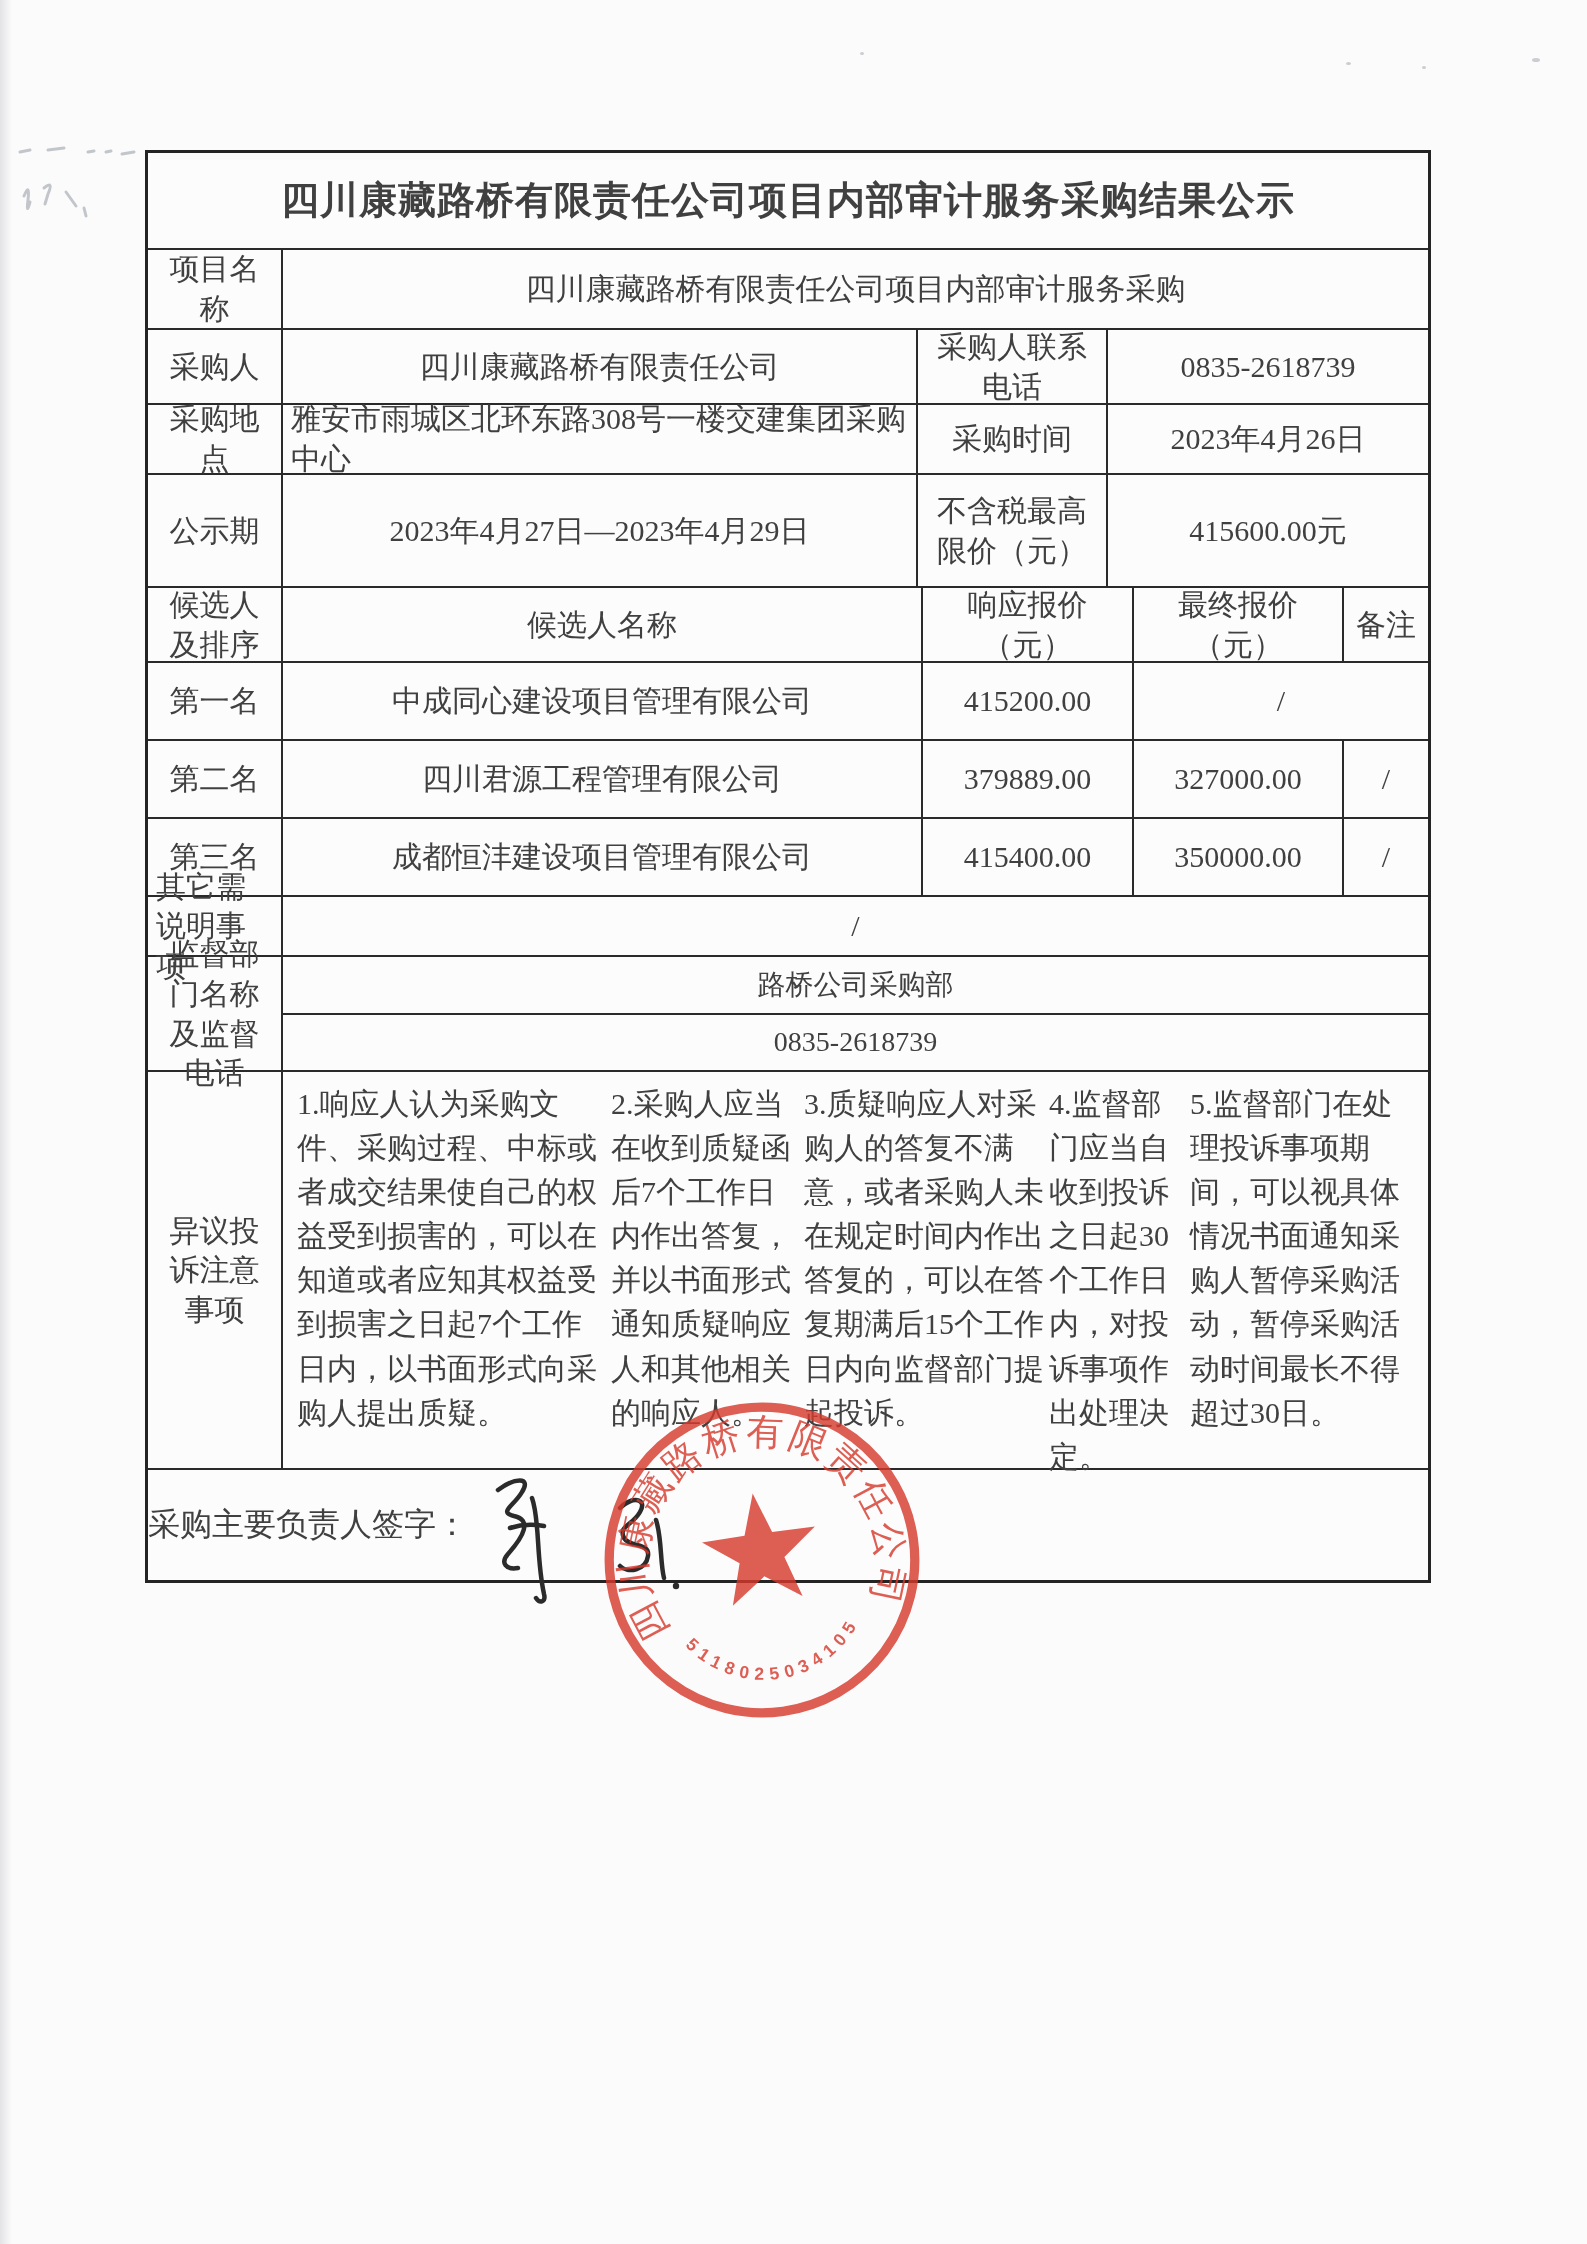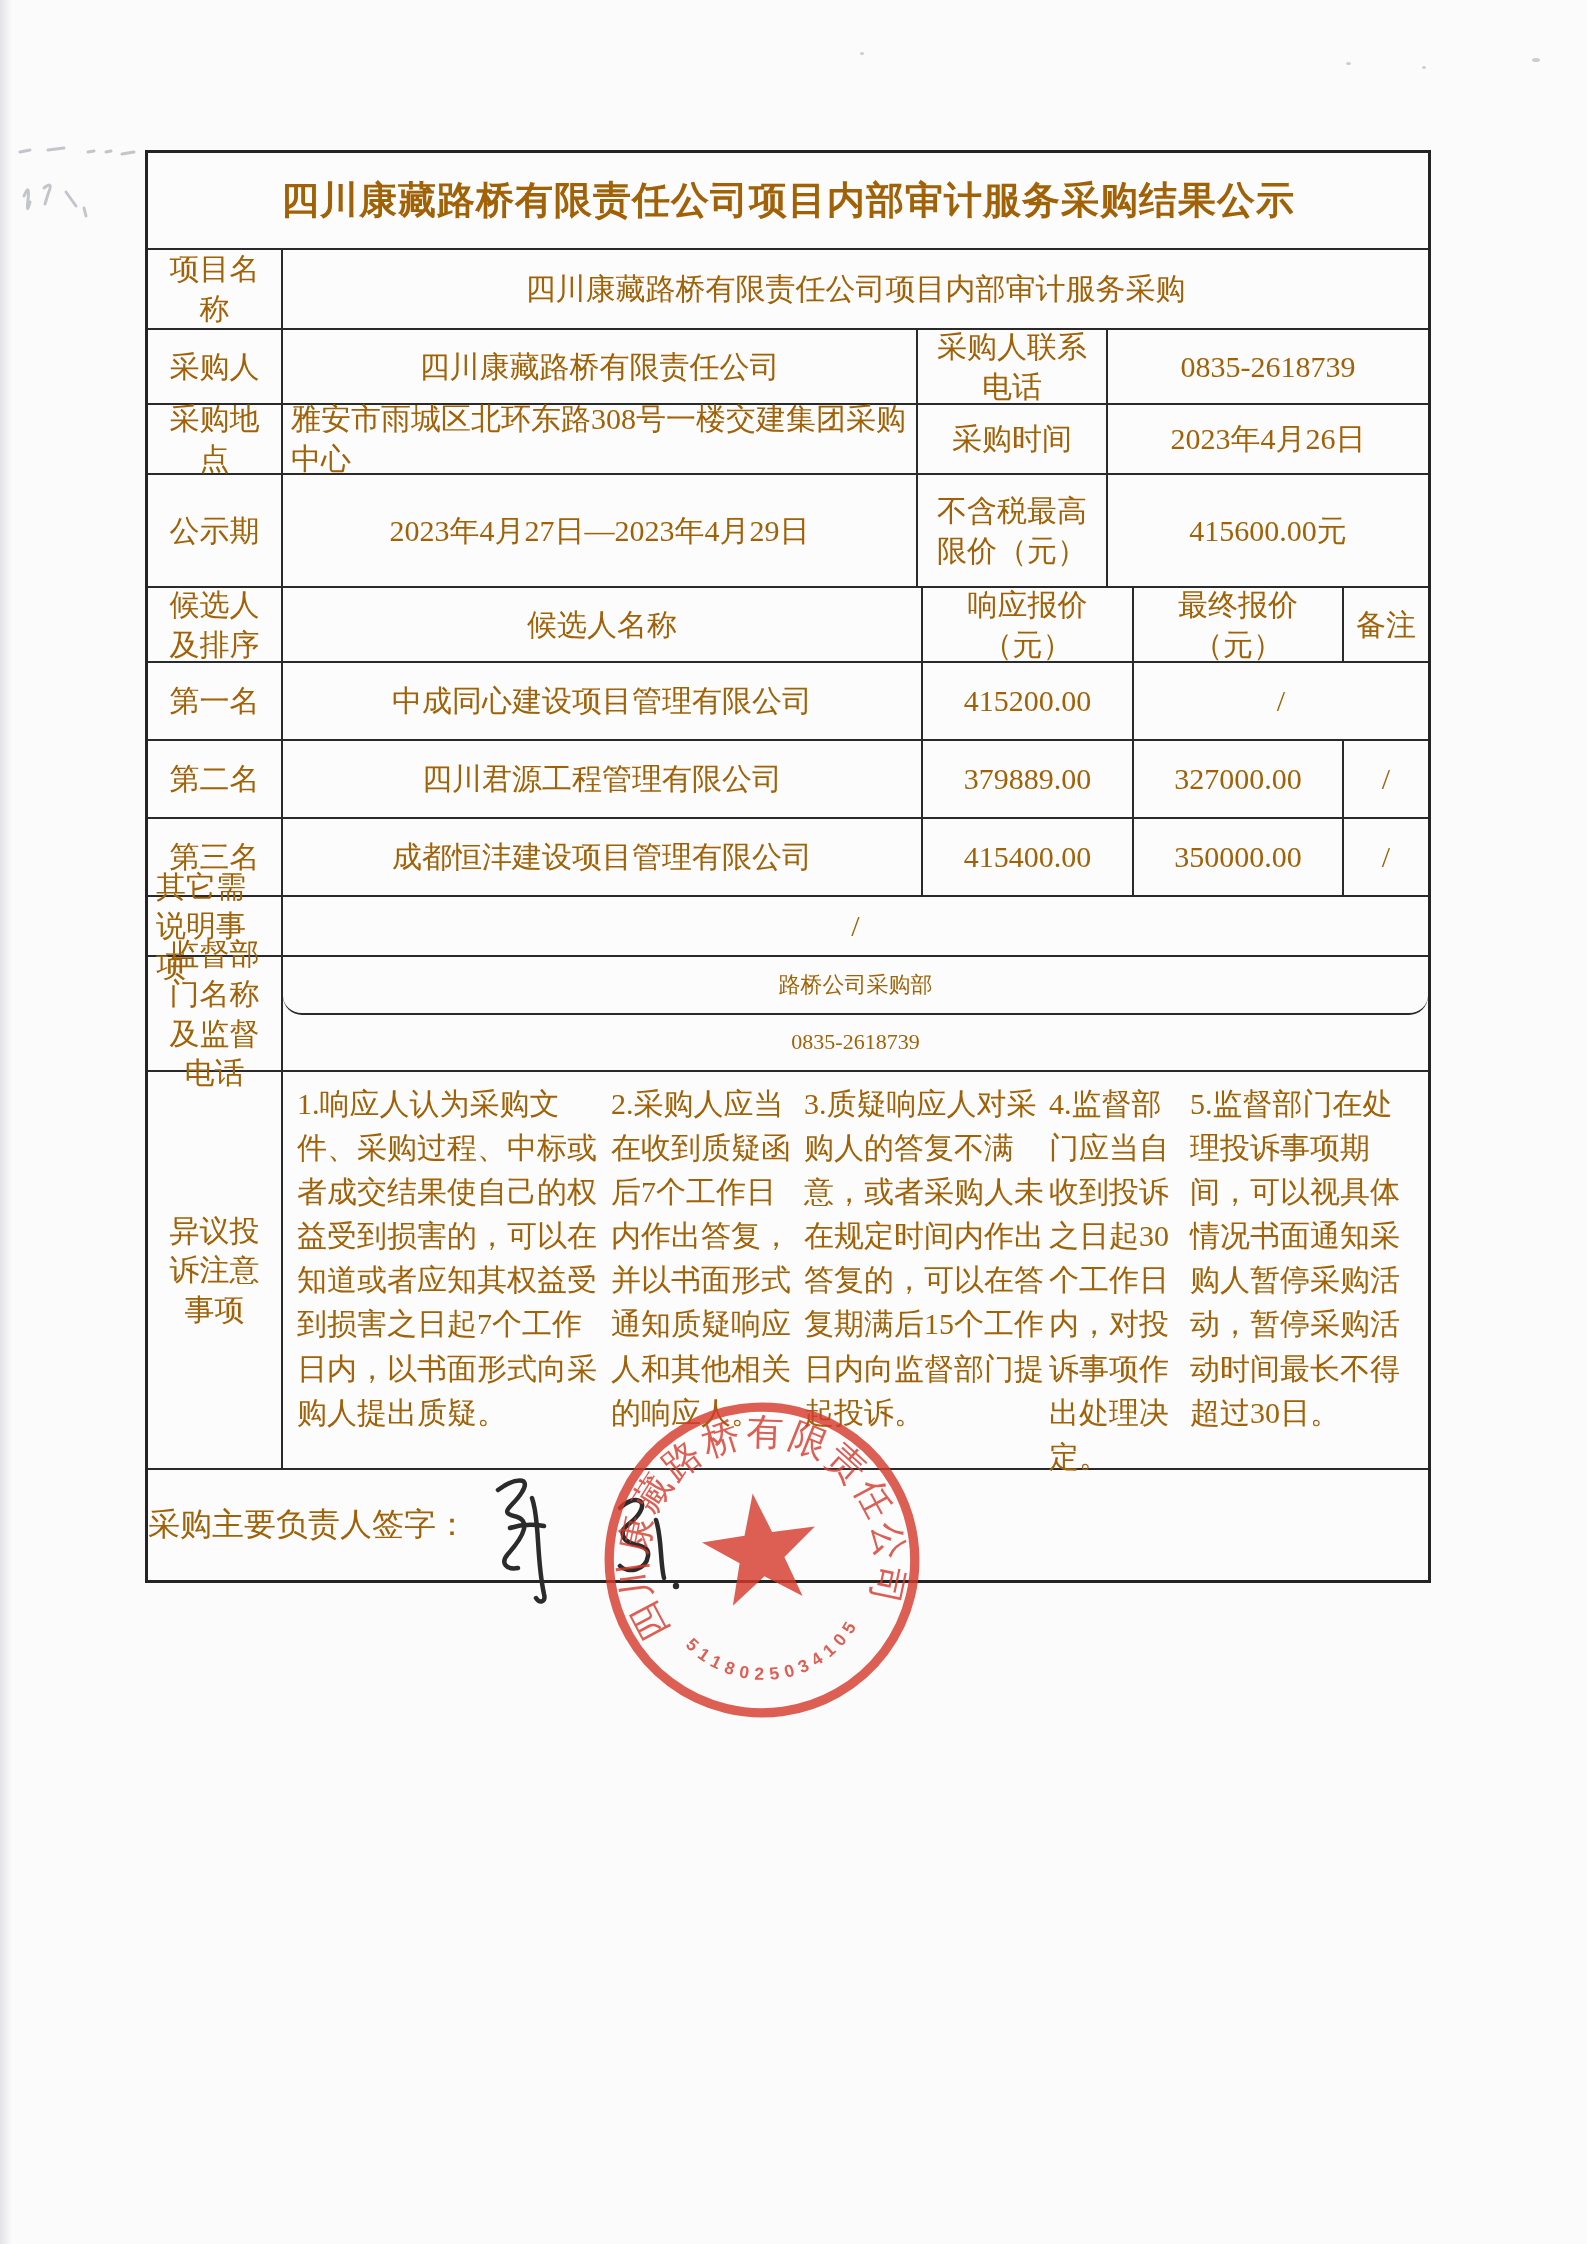--- a/index.html
+++ b/index.html
@@ -2,21 +2,21 @@
 <html><head>
 <meta charset="utf-8">
 <style>
   * { box-sizing: border-box; margin: 0; padding: 0; }
   html,body { background:#ffffff; }
   .page {
     position: relative;
     width: 1587px; height: 2244px;
     background: #fbfbfc;
     font-family: "Liberation Serif", "DejaVu Serif", serif;
-    color: #a16207;
+    color: #404040;
     overflow: hidden;
   }
   .edge-shade {
     position:absolute; left:0; top:0; width:12px; height:2244px;
     background: linear-gradient(to right, #e3e3e6, rgba(255,255,255,0));
   }
   .doc-table {
     position:absolute; left:145px; top:150px; width:1286px;
     border:3px solid #242424;
     background:#fcfcfd;
@@ -33,21 +33,21 @@
   .r-title .cell { font-size:38px; font-weight:bold; letter-spacing:1px; }
   .r1 { height:80px; } .r2 { height:75px; } .r3 { height:70px; } .r4 { height:113px; }
   .rh { height:75px;justify-content:center; } .rc { height:78px;justify-content:flex-end; }
   .r-other { height:60px; } .r-sup { height:115px; }
   .r-obj { height:398px; } .r-sign { height:110px; }
   .cA { width:135px; } .cB { width:635px; } .cC { width:190px; } .cD { flex:1; }
   .k1 { width:135px; } .k2 { width:640px; } .k3 { width:211px; } .k4 { width:210px; } .k5 { flex:1; }
   .full { flex:1; }
   .left-align { justify-content:flex-start; text-align:left; }
   .sup-col { flex:1; display:flex; flex-direction:column; }
-  .sup-col .subrow { flex:1; display:flex; align-items:center; justify-content:center; font-size:22px;border-radius:19px; }
+  .sup-col .subrow { flex:1; display:flex; align-items:center; justify-content:center; font-size:28px; }
   .sup-col .subrow:first-child { border-bottom:2px solid #2a2a2a; }
   .obj-text {
     flex:1; display:flex; flex-direction:row; justify-content:center;
     text-align:left; font-size:30px; line-height:1.47; padding:10px 18px 10px 14px;
   }
   .sign-cell {
     flex:1; display:flex; align-items:center; justify-content:flex-start;
     font-size:32px; 
   }
   .sig-svg { position:absolute; left:470px; top:1462px; }

